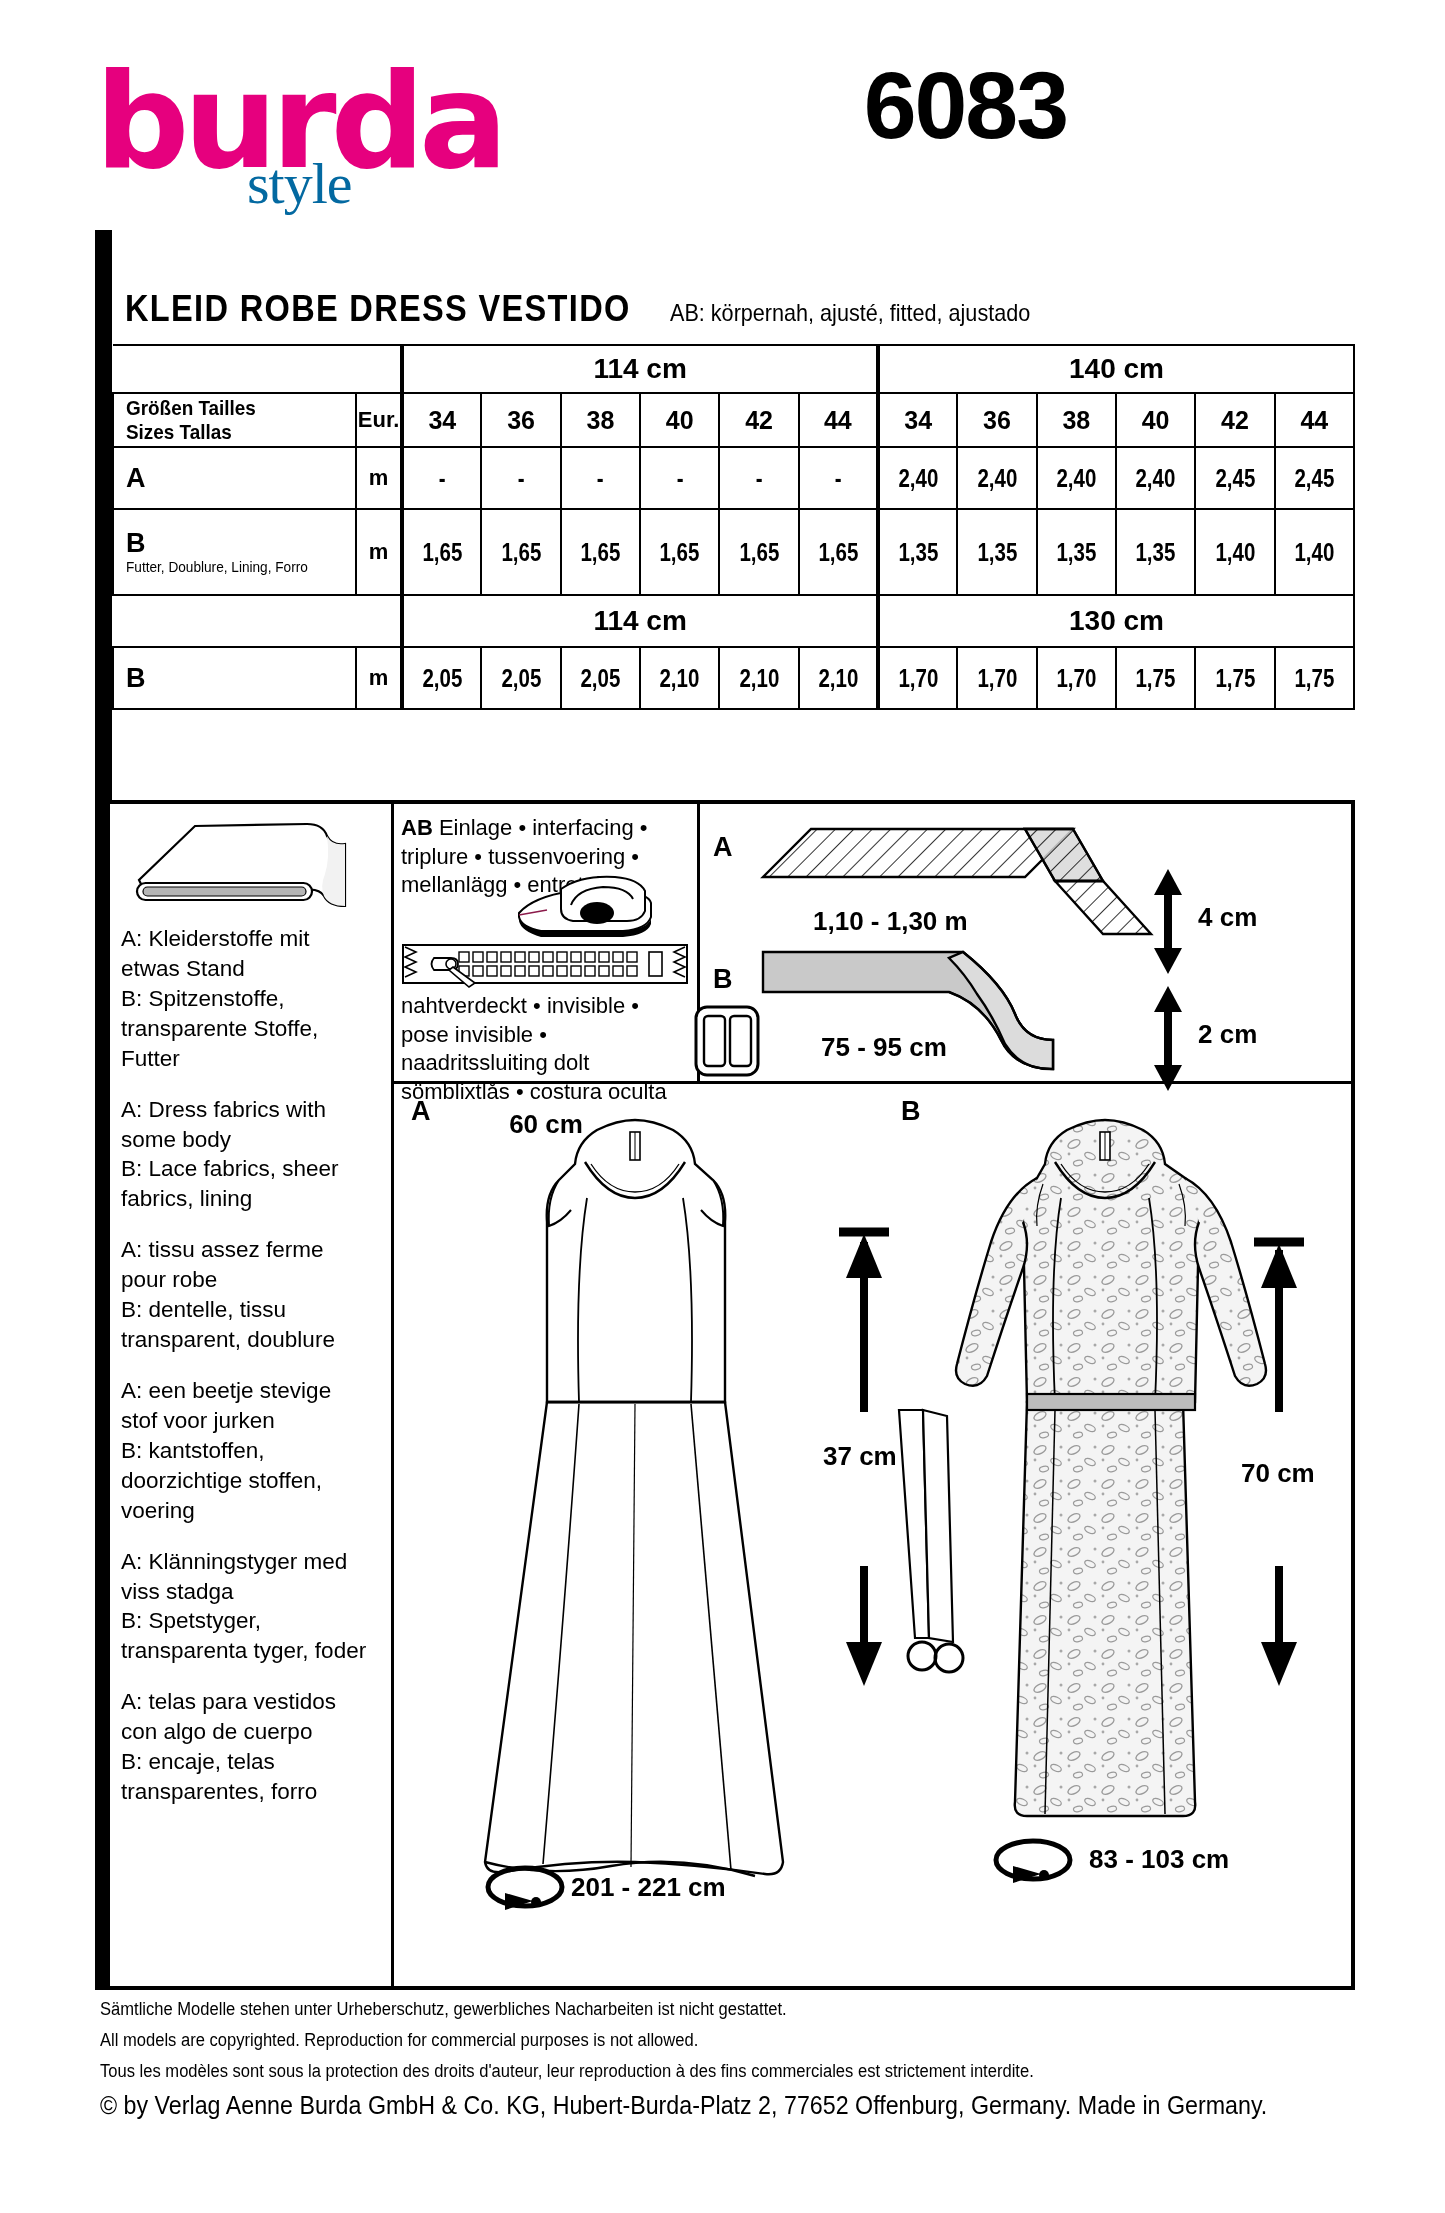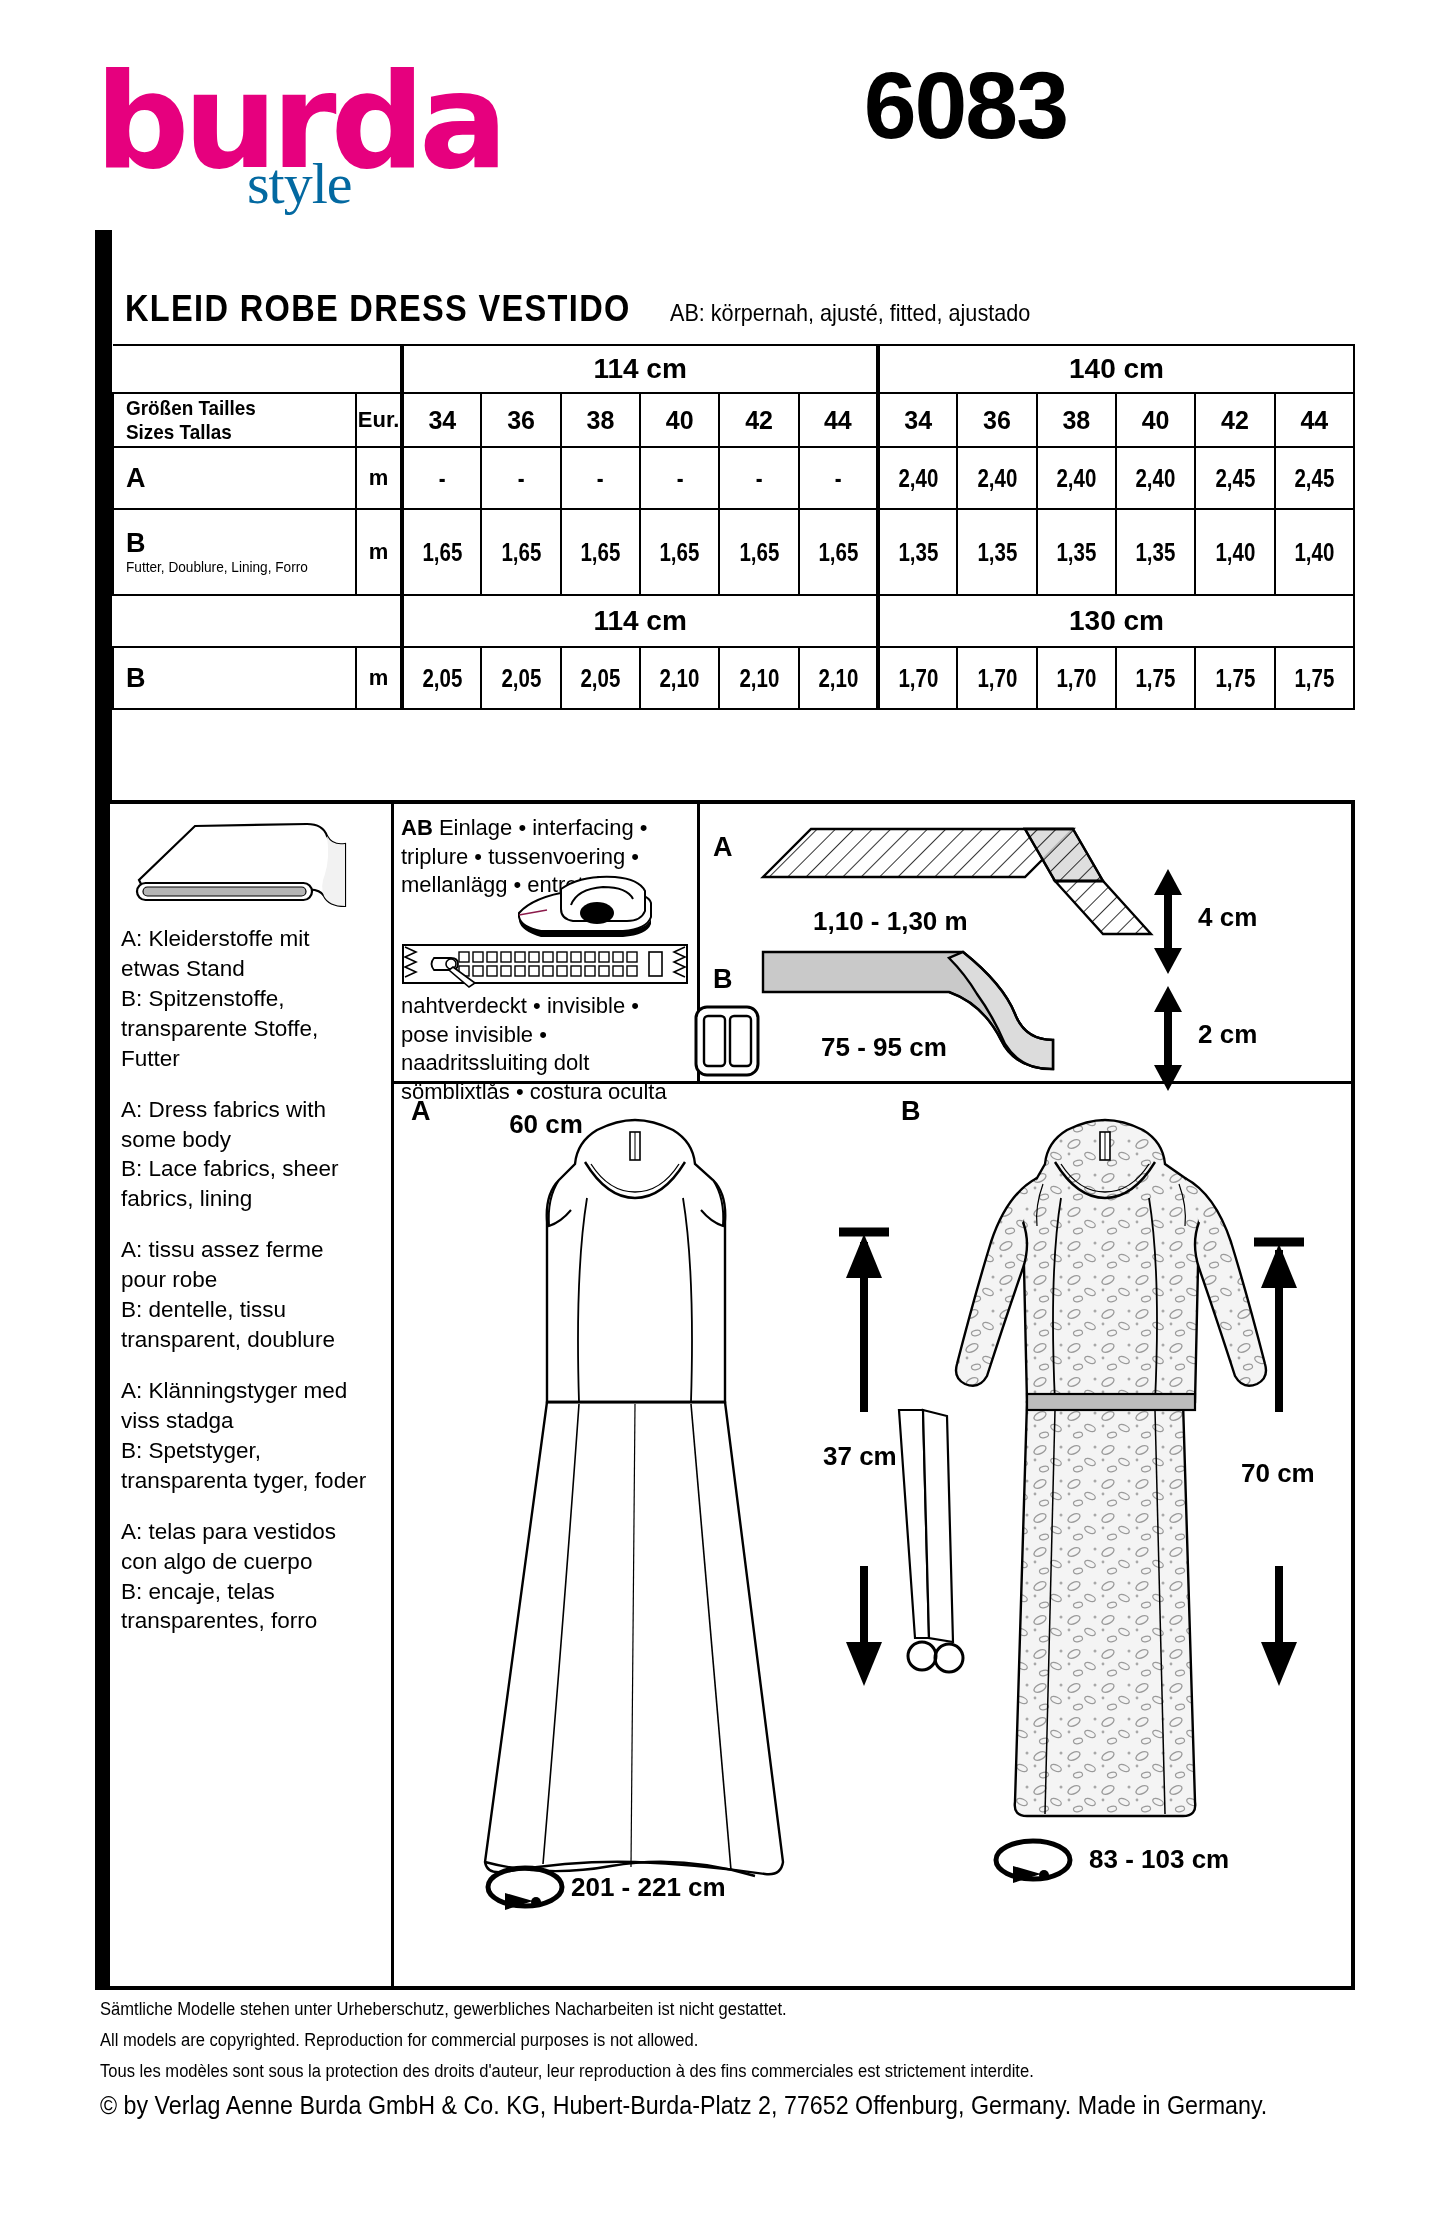--- a/index.html
+++ b/index.html
@@ -473,20 +473,22 @@
       </svg>
     </div>
 
     <div class="fabric-text">
       <div class="fabric-block" style="white-space:pre-line">A: Kleiderstoffe mit etwas Stand
 B: Spitzenstoffe, transparente Stoffe, Futter</div>
       <div class="fabric-block" style="white-space:pre-line">A: Dress fabrics with some body
 B: Lace fabrics, sheer fabrics, lining</div>
       <div class="fabric-block" style="white-space:pre-line">A: tissu assez ferme pour robe
 B: dentelle, tissu transparent, doublure</div>
+      <div class="fabric-block" style="white-space:pre-line">A: een beetje stevige stof voor jurken
+B: kantstoffen, doorzichtige stoffen, voering</div>
       <div class="fabric-block" style="white-space:pre-line">A: Klänningstyger med viss stadga
 B: Spetstyger, transparenta tyger, foder</div>
       <div class="fabric-block" style="white-space:pre-line">A: telas para vestidos con algo de cuerpo
 B: encaje, telas transparentes, forro</div>
     </div>
 
     <div class="notions">
       <div class="notion-text">
         <b>AB</b>
         <span>Einlage • interfacing • triplure • tussenvoering • mellanlägg • entretela</span>

